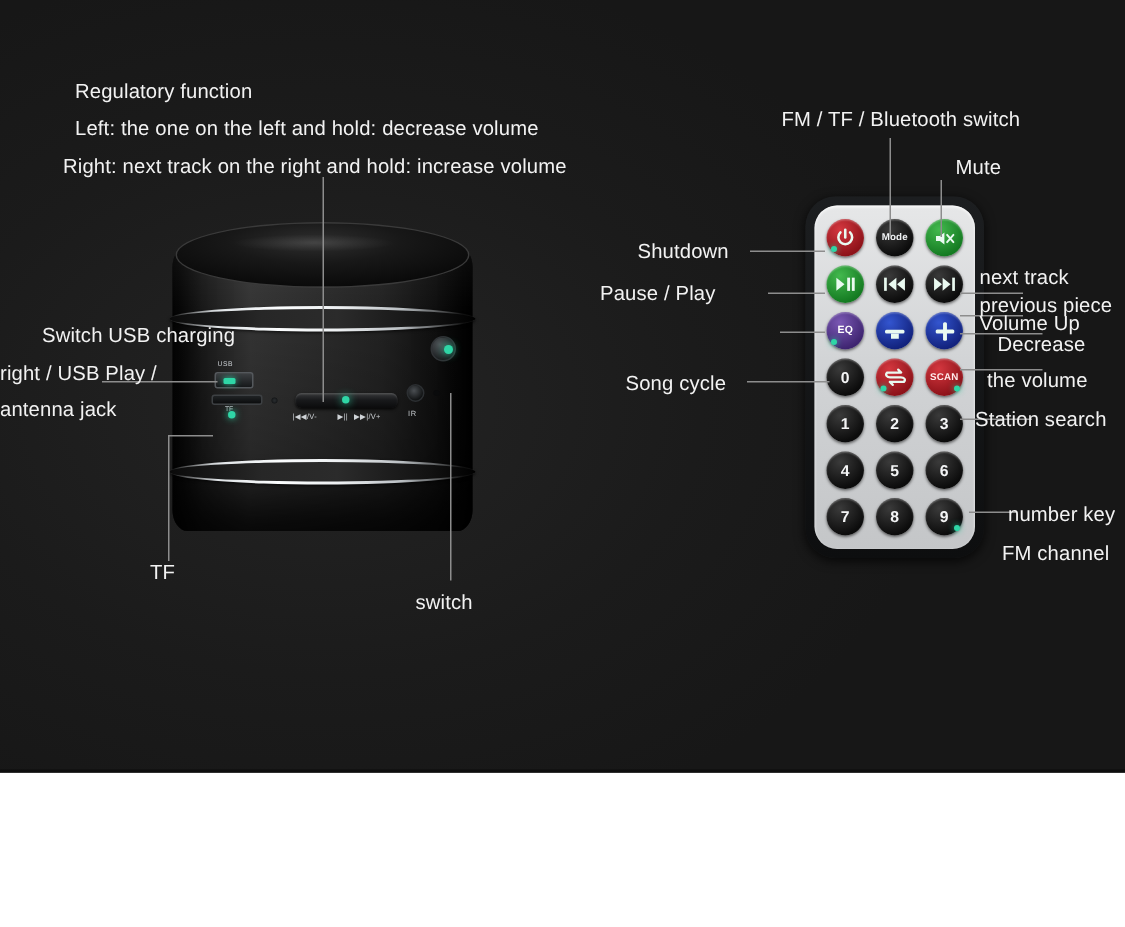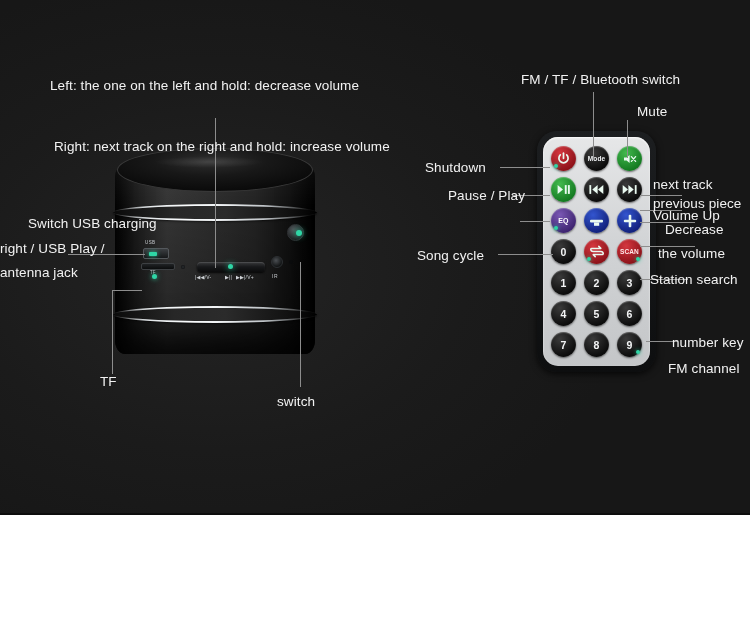--- a/index.html
+++ b/index.html
@@ -349,35 +349,36 @@
   <div class="ln ln-v" style="left:593px;top:92px;height:66px;"></div>
   <div class="ln ln-v" style="left:627px;top:120px;height:38px;"></div>
 
   <div class="ln ln-h" style="left:640px;top:195px;width:42px;"></div>
   <div class="ln ln-h" style="left:640px;top:210px;width:42px;"></div>
   <div class="ln ln-h" style="left:640px;top:222px;width:55px;"></div>
   <div class="ln ln-h" style="left:640px;top:246px;width:55px;"></div>
   <div class="ln ln-h" style="left:640px;top:279px;width:48px;"></div>
   <div class="ln ln-h" style="left:646px;top:341px;width:32px;"></div>
 
+  <div class="lbl" style="left:50px;top:53px;">Regulatory function</div>
   <div class="lbl" style="left:50px;top:78px;">Left: the one on the left and hold: decrease volume</div>
-  <div class="lbl" style="left:54px;top:103px;margin-top:36px;">Right: next track on the right and hold: increase volume</div>
+  <div class="lbl" style="left:42px;top:103px;">Right: next track on the right and hold: increase volume</div>
 
   <div class="lbl" style="left:0px;top:216px;padding-left:28px;">Switch USB charging</div>
   <div class="lbl" style="left:0px;top:241px;">right / USB Play /</div>
   <div class="lbl" style="left:0px;top:265px;">antenna jack</div>
 
   <div class="lbl" style="left:100px;top:374px;">TF</div>
   <div class="lbl" style="left:277px;top:394px;">switch</div>
 
   <div class="lbl" style="left:521px;top:72px;">FM / TF / Bluetooth switch</div>
   <div class="lbl" style="left:637px;top:104px;">Mute</div>
 
   <div class="lbl" style="left:425px;top:160px;">Shutdown</div>
-  <div class="lbl" style="left:448px;top:188px;text-align:right;">Pause / Play</div>
+  <div class="lbl" style="left:400px;top:188px;text-align:right;">Pause / Play</div>
   <div class="lbl" style="left:417px;top:248px;">Song cycle</div>
 
   <div class="lbl" style="left:653px;top:177px;">next track</div>
   <div class="lbl" style="left:653px;top:196px;">previous piece</div>
   <div class="lbl" style="left:653px;top:208px;">Volume Up</div>
   <div class="lbl" style="left:665px;top:222px;">Decrease</div>
   <div class="lbl" style="left:658px;top:246px;">the volume</div>
   <div class="lbl" style="left:650px;top:272px;">Station search</div>
   <div class="lbl" style="left:672px;top:335px;">number key</div>
   <div class="lbl" style="left:668px;top:361px;">FM channel</div>

